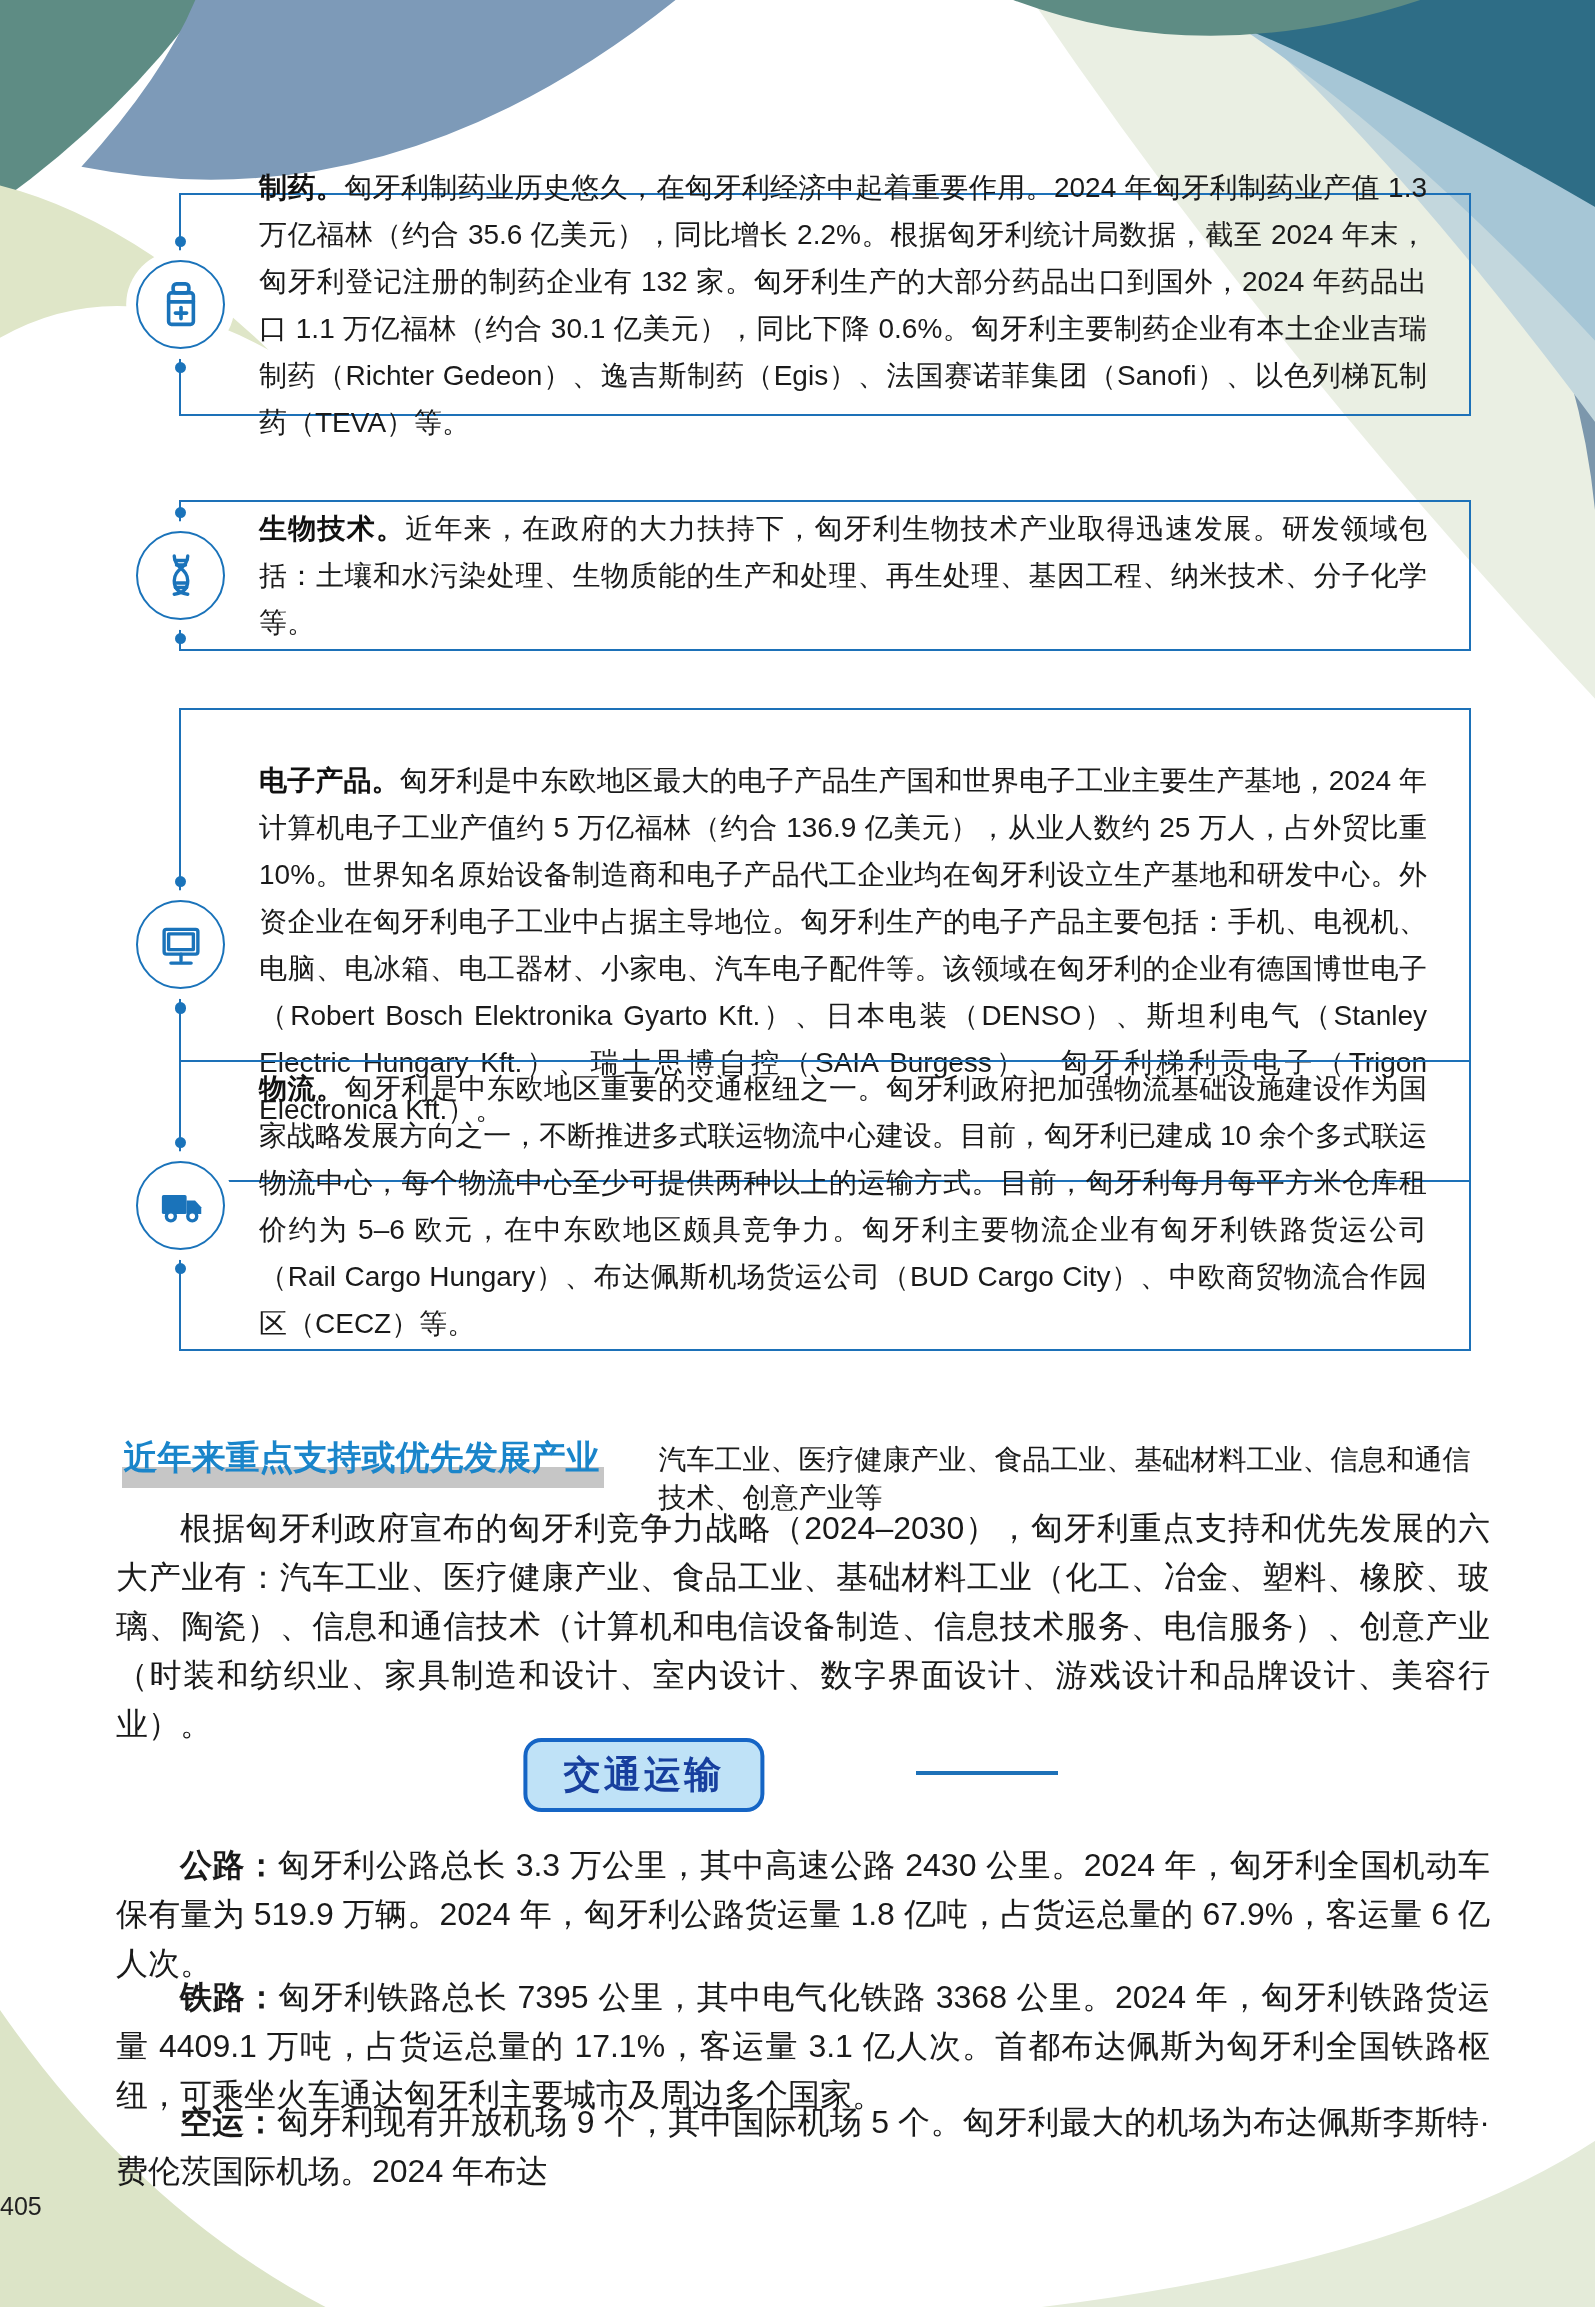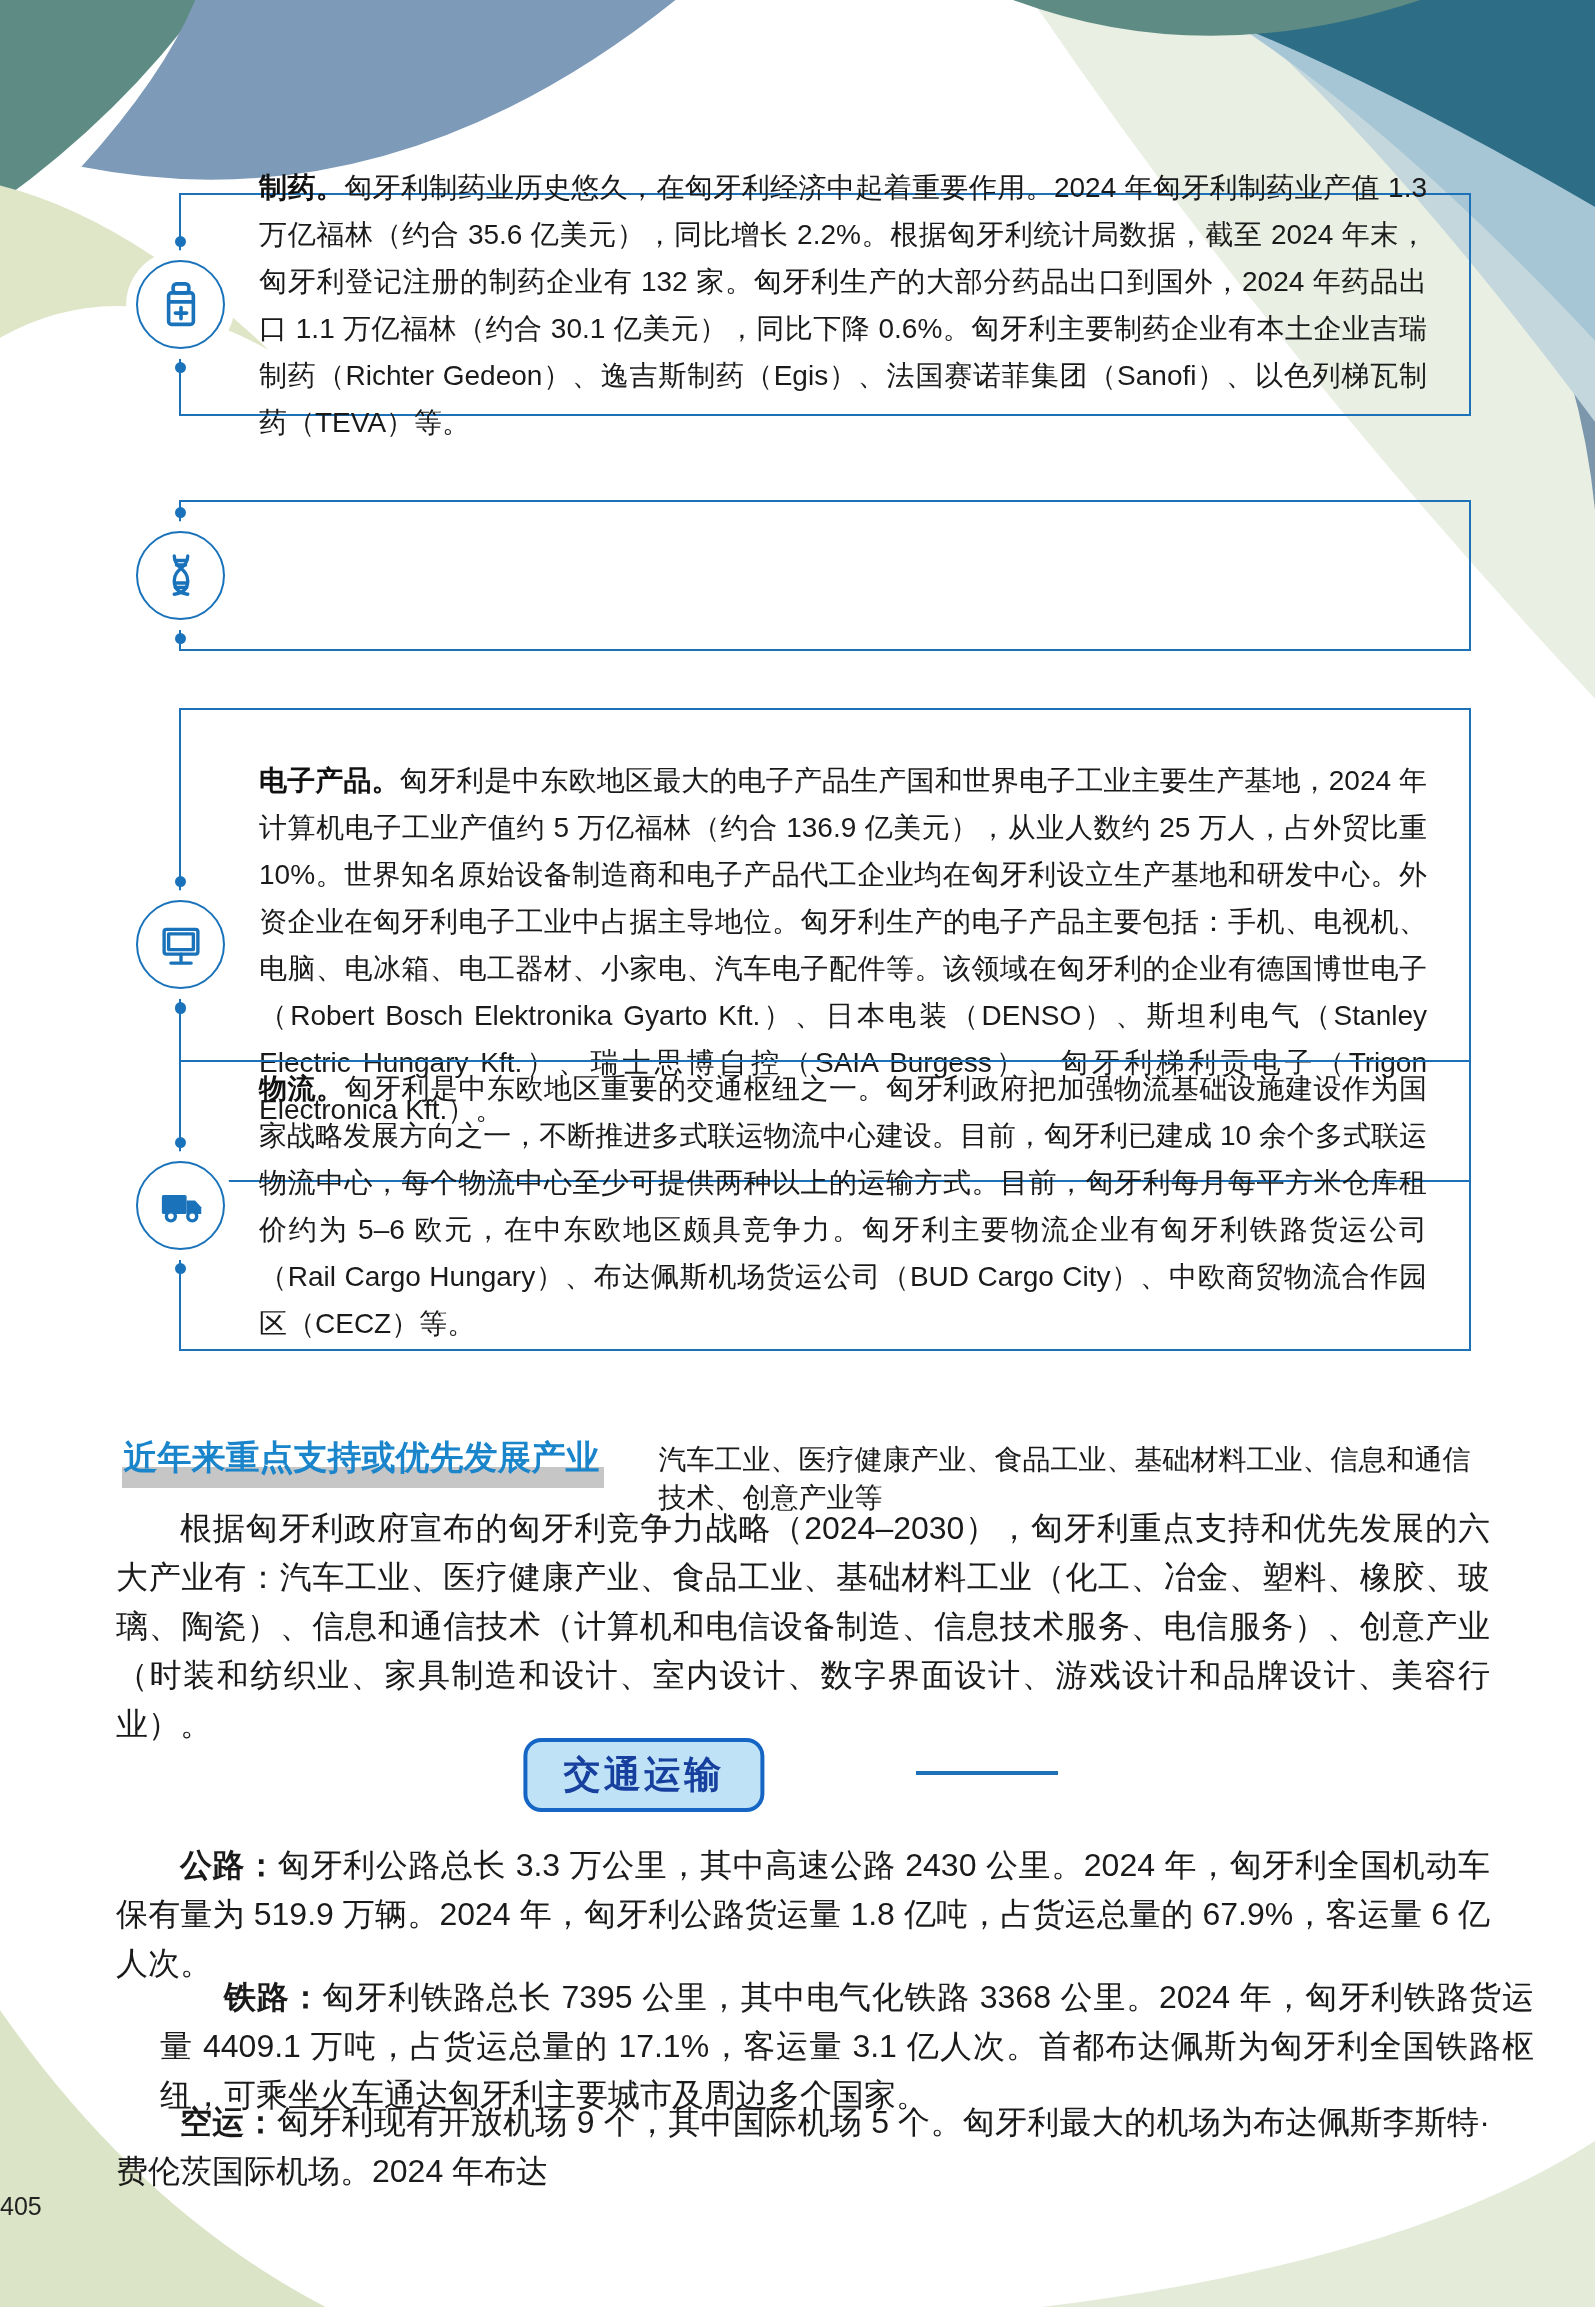--- a/index.html
+++ b/index.html
@@ -109,20 +109,21 @@
         <path d="M18,7 C18,18 30,18 30,29 C30,36 26,40 18,41"></path>
         <path d="M30,7 C30,18 18,18 18,29 C18,36 22,40 30,41"></path>
         <line x1="19" y1="11" x2="29" y2="11"></line>
         <line x1="20" y1="15" x2="28" y2="15"></line>
         <line x1="20" y1="31" x2="28" y2="31"></line>
         <line x1="19" y1="35" x2="29" y2="35"></line>
       </svg>
     </div>
     <div class="dot"></div>
   </div>
+  <p><b>生物技术。</b><span>近年来，在政府的大力扶持下，匈牙利生物技术产业取得迅速发展。研发领域包括：土壤和水污染处理、生物质能的生产和处理、再生处理、基因工程、纳米技术、分子化学等。</span></p>
 </div>
 
 <div class="callout" style="top:708px;height:474px;">
   <div class="icon-assembly">
     <div class="dot"></div>
     <div class="icon-circle">
       <svg viewBox="0 0 48 48" fill="none" stroke="#1a73ba" stroke-width="3" stroke-linecap="round" stroke-linejoin="round">
         <rect x="9" y="10" width="30" height="22" rx="2"></rect>
         <rect x="13" y="14" width="22" height="14"></rect>
         <line x1="24" y1="32" x2="24" y2="38"></line>
@@ -158,18 +159,18 @@
 <p class="body-par" style="top:1504px;">根据匈牙利政府宣布的匈牙利竞争力战略（2024–2030），匈牙利重点支持和优先发展的六大产业有：汽车工业、医疗健康产业、食品工业、基础材料工业（化工、冶金、塑料、橡胶、玻璃、陶瓷）、信息和通信技术（计算机和电信设备制造、信息技术服务、电信服务）、创意产业（时装和纺织业、家具制造和设计、室内设计、数字界面设计、游戏设计和品牌设计、美容行业）。</p>
 
 <div class="badge-wrap">
   <div class="badge-line left"></div>
   <div class="badge-line right"></div>
   <div class="badge">交通运输</div>
 </div>
 
 <p class="body-par" style="top:1841px;"><b>公路：</b><span>匈牙利公路总长 3.3 万公里，其中高速公路 2430 公里。2024 年，匈牙利全国机动车保有量为 519.9 万辆。2024 年，匈牙利公路货运量 1.8 亿吨，占货运总量的 67.9%，客运量 6 亿人次。</span></p>
 
-<p class="body-par" style="top:1973px;margin-left:44px;"><b>铁路：</b><span>匈牙利铁路总长 7395 公里，其中电气化铁路 3368 公里。2024 年，匈牙利铁路货运量 4409.1 万吨，占货运总量的 17.1%，客运量 3.1 亿人次。首都布达佩斯为匈牙利全国铁路枢纽，可乘坐火车通达匈牙利主要城市及周边多个国家。</span></p>
+<p class="body-par" style="top:1973px;"><b>铁路：</b><span>匈牙利铁路总长 7395 公里，其中电气化铁路 3368 公里。2024 年，匈牙利铁路货运量 4409.1 万吨，占货运总量的 17.1%，客运量 3.1 亿人次。首都布达佩斯为匈牙利全国铁路枢纽，可乘坐火车通达匈牙利主要城市及周边多个国家。</span></p>
 
 <p class="body-par" style="top:2098px;"><b>空运：</b><span>匈牙利现有开放机场 9 个，其中国际机场 5 个。匈牙利最大的机场为布达佩斯李斯特·费伦茨国际机场。2024 年布达</span></p>
 
 <div class="page-number">405</div>
 
 
 </body></html>

